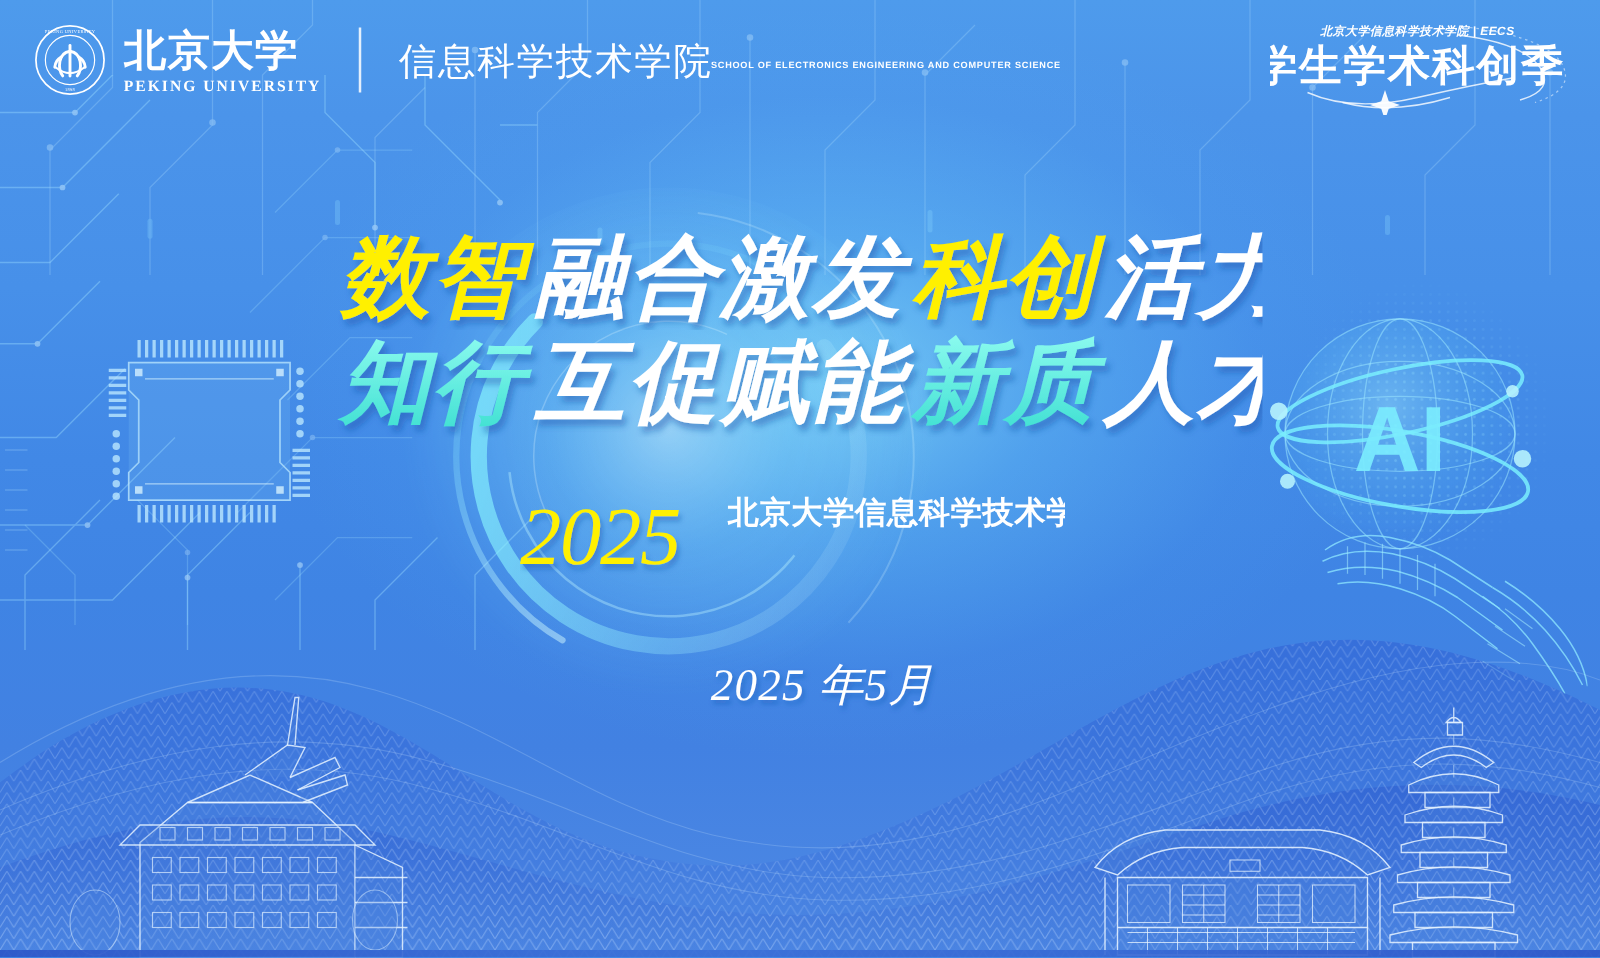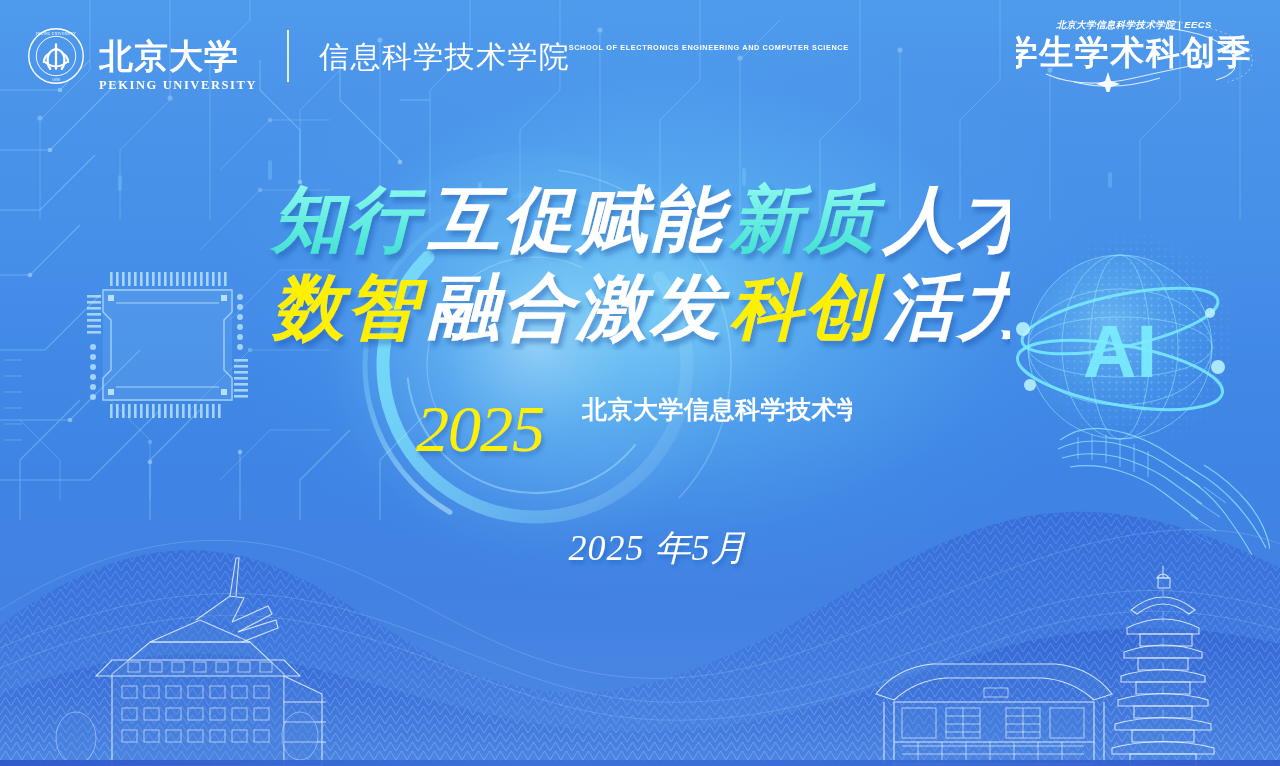--- a/index.html
+++ b/index.html
@@ -37,27 +37,27 @@
   .skyline{ position:absolute; left:0; bottom:0; width:1280px; height:210px; }
 
   .bottombar{ position:absolute; left:0; bottom:0; width:1280px; height:6px;
     background:linear-gradient(90deg,#2d56c8,#3a6fd8 40%,#3768d4 70%,#2d56c8); opacity:.9;}
 
   
   .header{ position:absolute; left:0; top:0; width:1280px; height:96px; }
 
   .pku-logo{ position:absolute; left:27px; top:19px; display:flex; align-items:center; gap:14px; }
   .seal{ width:58px; height:58px; flex:none; }
-  .pku-name{ display:flex; flex-direction:column;margin-top:16px; }
+  .pku-name{ display:flex; flex-direction:column; }
   .pku-cn{ height:42px; }
   .pku-en{ font-size:12.5px; letter-spacing:1.6px; color:#fff; font-family:"Liberation Serif", serif; font-weight:700; margin-top:1px;}
   .divider-v{ width:1.6px; height:52px; background:rgba(255,255,255,.85); margin:0 16px; }
   .school{ display:flex; flex-direction:row; justify-content:center; }
   .school-cn{ height:34px; }
-  .school-en{ font-size:7.3px; letter-spacing:.62px; color:#fff; font-weight:700; margin-top:4px; white-space:nowrap; }
+  .school-en{ font-size:7.3px; letter-spacing:.62px; color:#fff; font-weight:700; margin-top:16px; white-space:nowrap; }
 
   .season-logo{ position:absolute; right:24px; top:14px; width:240px; height:78px; }
 
   
   .titleblock{ position:absolute; left:0; top:178px; width:1280px; text-align:center; }
   .tline{ display:block; white-space:nowrap; }
   .tline svg{ display:block; margin:0 auto; }
 
   
   .subrow{ position:absolute; left:0; top:393px; width:1280px; display:flex; justify-content:center; align-items:center; }
@@ -510,54 +510,54 @@
       <text x="112" y="50" text-anchor="middle" font-family="'Liberation Serif',serif" font-size="34" font-weight="700" fill="#fff" letter-spacing="1.5">学生学术科创季</text>
       <g fill="#fff" opacity=".95">
         <path d="M92 58 l3 9 l9 3 l-9 3 l-3 9 l-3 -9 l-9 -3 l9 -3 Z"></path>
       </g>
     </svg>
   </div>
 
   <div class="titleblock">
 
     <div class="tline">
+      <svg width="740" height="86" viewBox="0 0 740 86">
+        <defs>
+          <filter id="sh1" x="-20%" y="-20%" width="150%" height="160%">
+            <feDropShadow dx="3" dy="5" stdDeviation="2.5" flood-color="#1c4fa8" flood-opacity=".45"></feDropShadow>
+          </filter>
+        </defs>
+        <g filter="url(#sh1)" font-family="'Liberation Serif',serif" font-weight="700" font-size="72" font-style="italic" letter-spacing="2">
+          <text x="2" y="68" fill="#FFF000">数智</text>
+          <text x="158" y="68" fill="#FFFFFF">融合激发</text>
+          <text x="460" y="68" fill="#FFF000">科创</text>
+          <text x="614" y="68" fill="#FFFFFF">活力</text>
+        </g>
+      </svg>
+    </div>
+
+    <div class="tline">
       <svg width="740" height="90" viewBox="0 0 740 90" style="margin-top:-4px">
         <defs>
           <filter id="sh2" x="-20%" y="-20%" width="150%" height="160%">
             <feDropShadow dx="3" dy="5" stdDeviation="2.5" flood-color="#1c4fa8" flood-opacity=".45"></feDropShadow>
           </filter>
           <linearGradient id="cyg" x1="0" y1="0" x2="0" y2="1">
             <stop offset="0%" stop-color="#8dfbef"></stop>
             <stop offset="100%" stop-color="#3fe0d2"></stop>
           </linearGradient>
         </defs>
         <g filter="url(#sh2)" font-family="'Liberation Serif',serif" font-weight="700" font-size="72" font-style="italic" letter-spacing="2">
           <text x="2" y="70" fill="url(#cyg)">知行</text>
           <text x="158" y="70" fill="#FFFFFF">互促赋能</text>
           <text x="460" y="70" fill="url(#cyg)">新质</text>
           <text x="614" y="70" fill="#FFFFFF">人才</text>
         </g>
       </svg>
     </div>
-
-    <div class="tline">
-      <svg width="740" height="86" viewBox="0 0 740 86">
-        <defs>
-          <filter id="sh1" x="-20%" y="-20%" width="150%" height="160%">
-            <feDropShadow dx="3" dy="5" stdDeviation="2.5" flood-color="#1c4fa8" flood-opacity=".45"></feDropShadow>
-          </filter>
-        </defs>
-        <g filter="url(#sh1)" font-family="'Liberation Serif',serif" font-weight="700" font-size="72" font-style="italic" letter-spacing="2">
-          <text x="2" y="68" fill="#FFF000">数智</text>
-          <text x="158" y="68" fill="#FFFFFF">融合激发</text>
-          <text x="460" y="68" fill="#FFF000">科创</text>
-          <text x="614" y="68" fill="#FFFFFF">活力</text>
-        </g>
-      </svg>
-    </div>
   </div>
 
   <div class="subrow">
     <div class="inner">
       <div class="y2025">
         <svg width="152" height="72" viewBox="0 0 152 72">
           <defs>
             <filter id="shy" x="-20%" y="-20%" width="150%" height="160%">
               <feDropShadow dx="2" dy="4" stdDeviation="2" flood-color="#1c4fa8" flood-opacity=".4"></feDropShadow>
             </filter>

